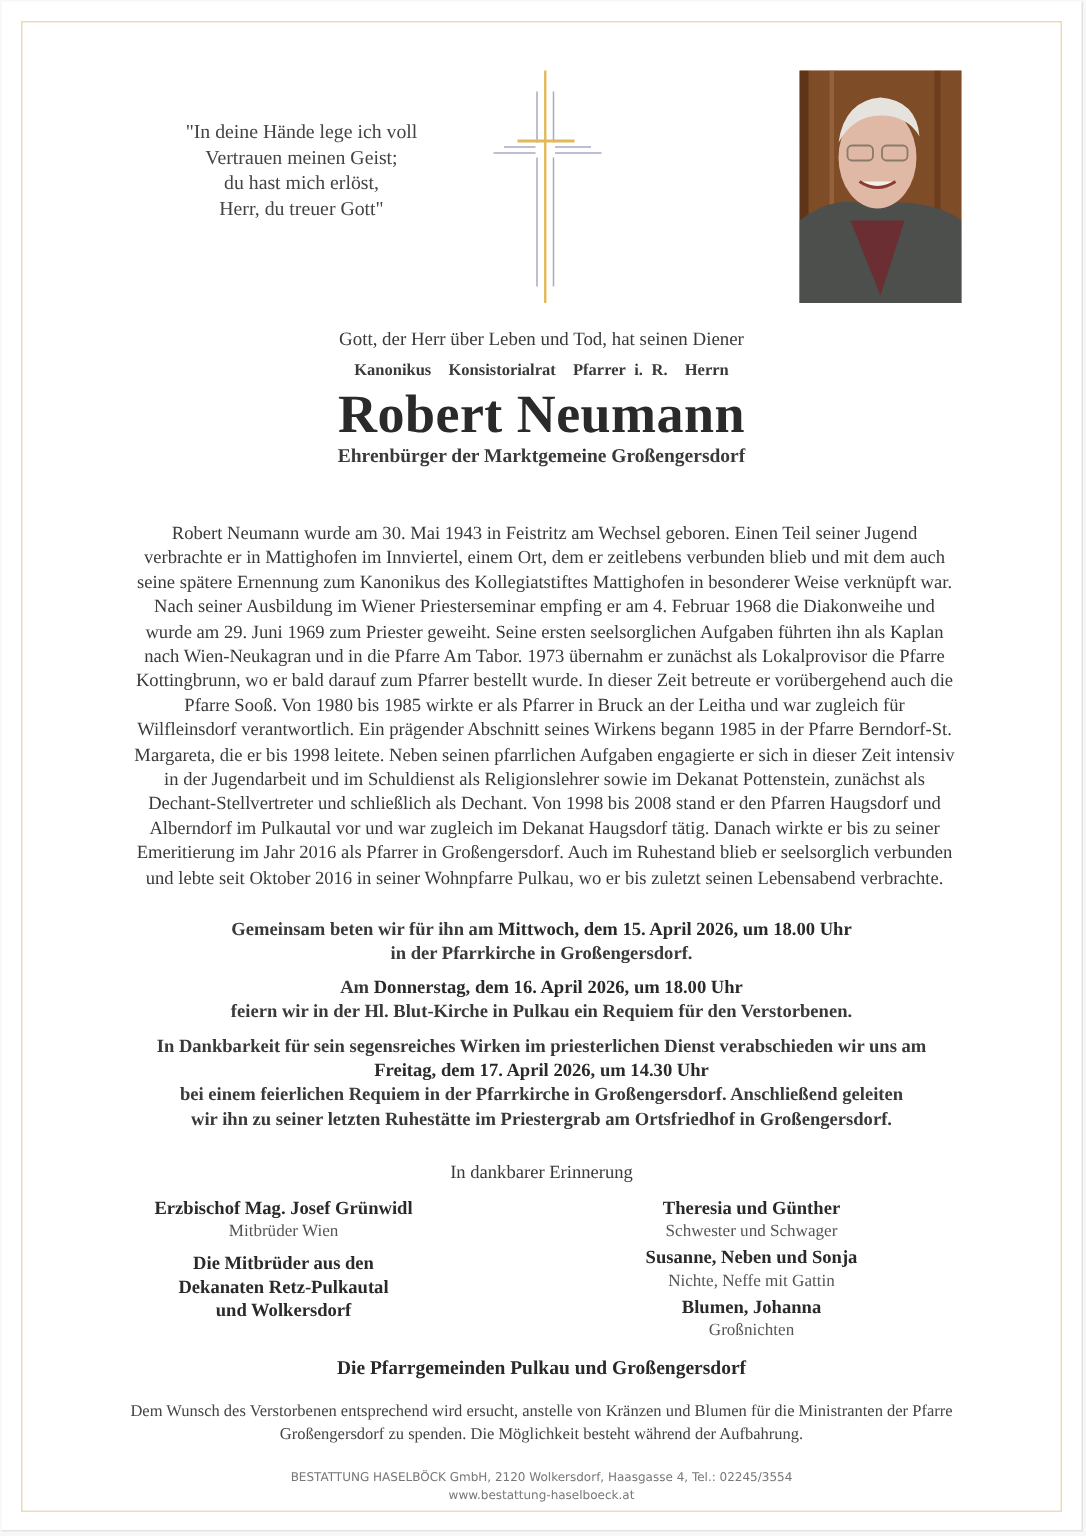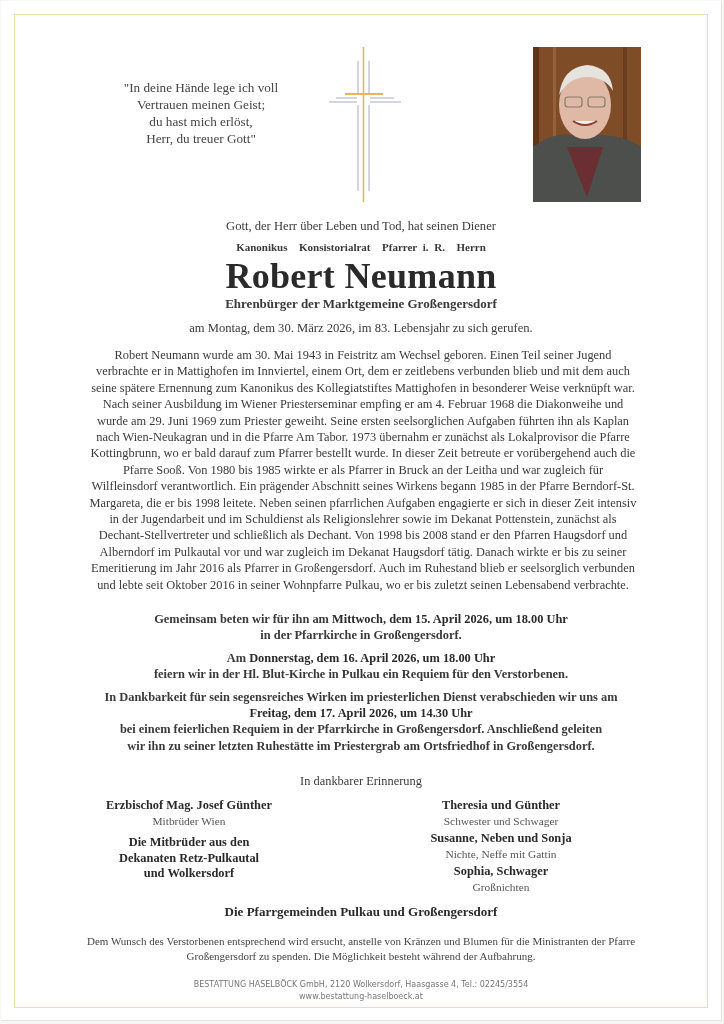--- a/index.html
+++ b/index.html
@@ -76,21 +76,20 @@
       <rect x="32" y="50" width="17" height="10" rx="3" fill="none" stroke="#8a7a6a" stroke-width="1.2"></rect>
       <rect x="55" y="50" width="17" height="10" rx="3" fill="none" stroke="#8a7a6a" stroke-width="1.2"></rect>
       <path d="M40 74 Q52 82 64 74" stroke="#8a3c34" stroke-width="2" fill="#f4f0ea"></path>
     </svg>
   </div>
 
   <div class="center intro">Gott, der Herr über Leben und Tod, hat seinen Diener</div>
   <div class="center titles" style="white-space:pre;">Kanonikus  Konsistorialrat  Pfarrer i. R.  Herrn</div>
   <div class="center name">Robert Neumann</div>
   <div class="center honor">Ehrenbürger der Marktgemeine Großengersdorf</div>
-  <div class="center death">am Montag, dem 30. März 2026, im 83. Lebensjahr zu sich gerufen.</div>
 
   <div class="bio">Robert Neumann wurde am 30. Mai 1943 in Feistritz am Wechsel geboren. Einen Teil seiner Jugend verbrachte er in Mattighofen im Innviertel, einem Ort, dem er zeitlebens verbunden blieb und mit dem auch seine spätere Ernennung zum Kanonikus des Kollegiatstiftes Mattighofen in besonderer Weise verknüpft war. Nach seiner Ausbildung im Wiener Priesterseminar empfing er am 4. Februar 1968 die Diakonweihe und wurde am 29. Juni 1969 zum Priester geweiht. Seine ersten seelsorglichen Aufgaben führten ihn als Kaplan nach Wien-Neukagran und in die Pfarre Am Tabor. 1973 übernahm er zunächst als Lokalprovisor die Pfarre Kottingbrunn, wo er bald darauf zum Pfarrer bestellt wurde. In dieser Zeit betreute er vorübergehend auch die Pfarre Sooß. Von 1980 bis 1985 wirkte er als Pfarrer in Bruck an der Leitha und war zugleich für Wilfleinsdorf verantwortlich. Ein prägender Abschnitt seines Wirkens begann 1985 in der Pfarre Berndorf-St. Margareta, die er bis 1998 leitete. Neben seinen pfarrlichen Aufgaben engagierte er sich in dieser Zeit intensiv in der Jugendarbeit und im Schuldienst als Religionslehrer sowie im Dekanat Pottenstein, zunächst als Dechant-Stellvertreter und schließlich als Dechant. Von 1998 bis 2008 stand er den Pfarren Haugsdorf und Alberndorf im Pulkautal vor und war zugleich im Dekanat Haugsdorf tätig. Danach wirkte er bis zu seiner Emeritierung im Jahr 2016 als Pfarrer in Großengersdorf. Auch im Ruhestand blieb er seelsorglich verbunden und lebte seit Oktober 2016 in seiner Wohnpfarre Pulkau, wo er bis zuletzt seinen Lebensabend verbrachte.</div>
 
   <div class="events">
     <p>
       <span>Gemeinsam beten wir für ihn am </span><b>Mittwoch, dem 15. April 2026, um 18.00 Uhr</b><br>
       <span>in der Pfarrkirche in Großengersdorf.</span>
     </p>
     <p>
       <span>Am </span><b>Donnerstag, dem 16. April 2026, um 18.00 Uhr</b><br>
@@ -99,31 +98,31 @@
     <p>
       <span>In Dankbarkeit für sein segensreiches Wirken im priesterlichen Dienst verabschieden wir uns am</span><br>
       <b>Freitag, dem 17. April 2026, um 14.30 Uhr</b><br>
       <span style="display:inline-block;width:500px;">bei einem feierlichen Requiem in der Pfarrkirche in Großengersdorf. Anschließend geleiten wir ihn zu seiner letzten Ruhestätte im Priestergrab am Ortsfriedhof in Großengersdorf.</span>
     </p>
   </div>
 
   <div class="center thanks">In dankbarer Erinnerung</div>
 
   <div class="col col-left">
-    <div class="n">Erzbischof Mag. Josef Günther</div>
+    <div class="n">Erzbischof Mag. Josef Grünwidl</div>
     <div class="r">Mitbrüder Wien</div>
     <div class="n" style="margin-top:6px;padding:0 56px;">Die Mitbrüder aus den Dekanaten Retz-Pulkautal und Wolkersdorf</div>
   </div>
 
   <div class="col col-right">
     <div class="n">Theresia und Günther</div>
     <div class="r">Schwester und Schwager</div>
     <div class="n" style="margin-top:2px;">Susanne, Neben und Sonja</div>
     <div class="r">Nichte, Neffe mit Gattin</div>
-    <div class="n" style="margin-top:2px;">Sophia, Schwager</div>
+    <div class="n" style="margin-top:2px;">Blumen, Johanna</div>
     <div class="r">Großnichten</div>
   </div>
 
   <div class="center parishes">Die Pfarrgemeinden Pulkau und Großengersdorf</div>
   <div class="center wish" style="padding:0 20px;box-sizing:border-box;">
     <span>Dem Wunsch des Verstorbenen entsprechend wird ersucht, anstelle von Kränzen und Blumen für die Ministranten der Pfarre Großengersdorf zu spenden. Die Möglichkeit besteht während der Aufbahrung.</span>
   </div>
 
   <div class="center undertaker">
     <div>BESTATTUNG HASELBÖCK GmbH, 2120 Wolkersdorf, Haasgasse 4, Tel.: 02245/3554</div>

